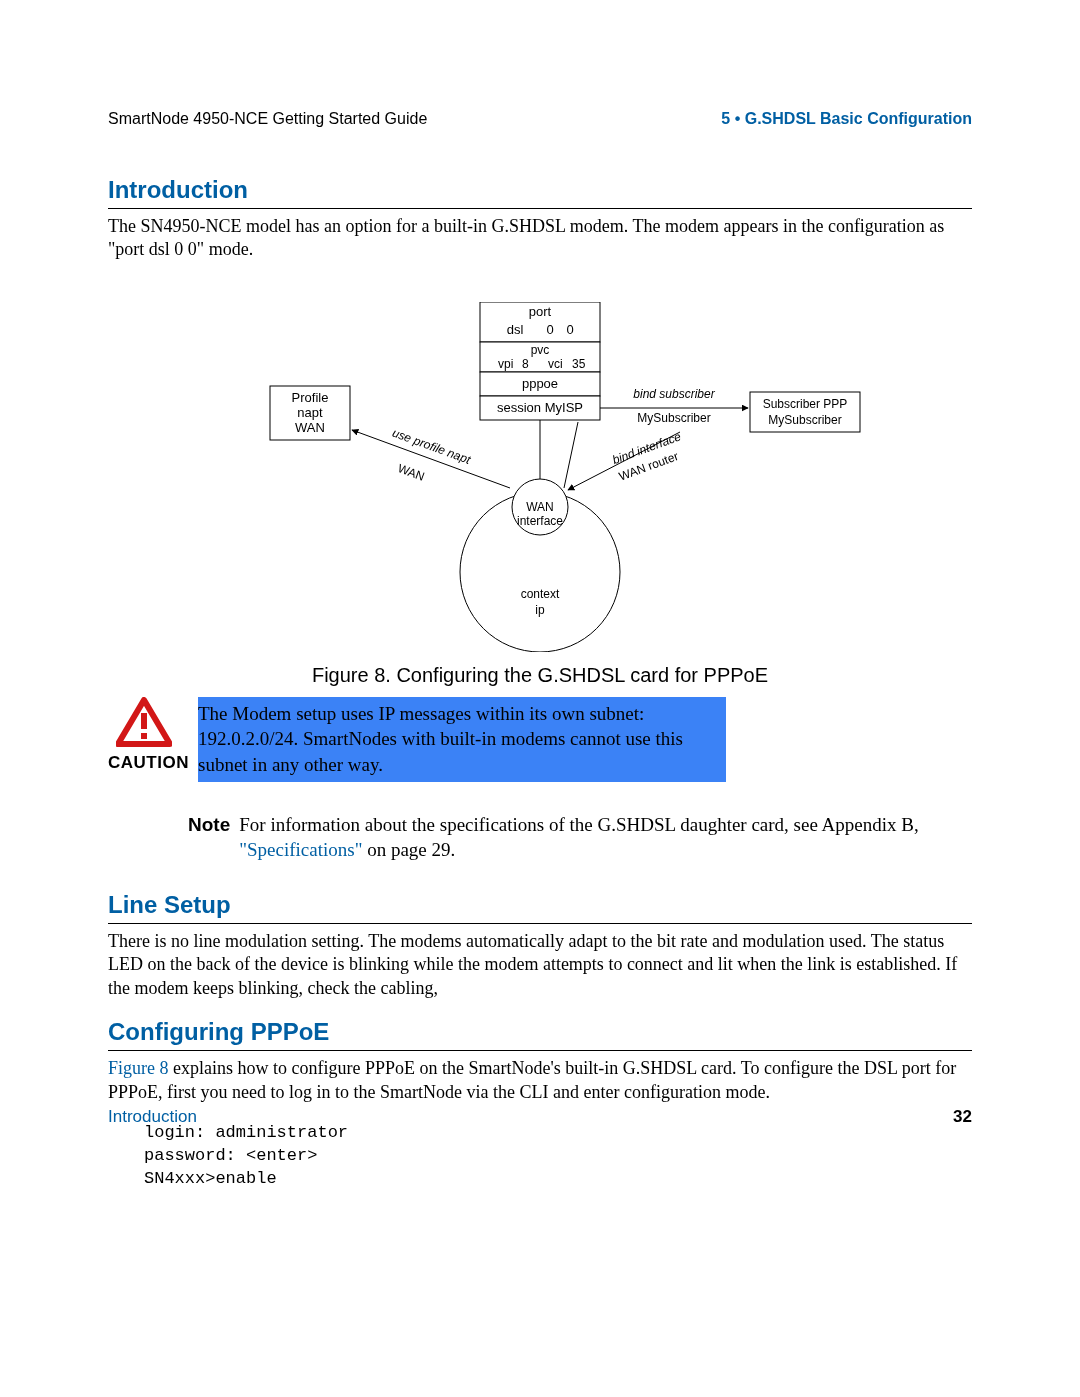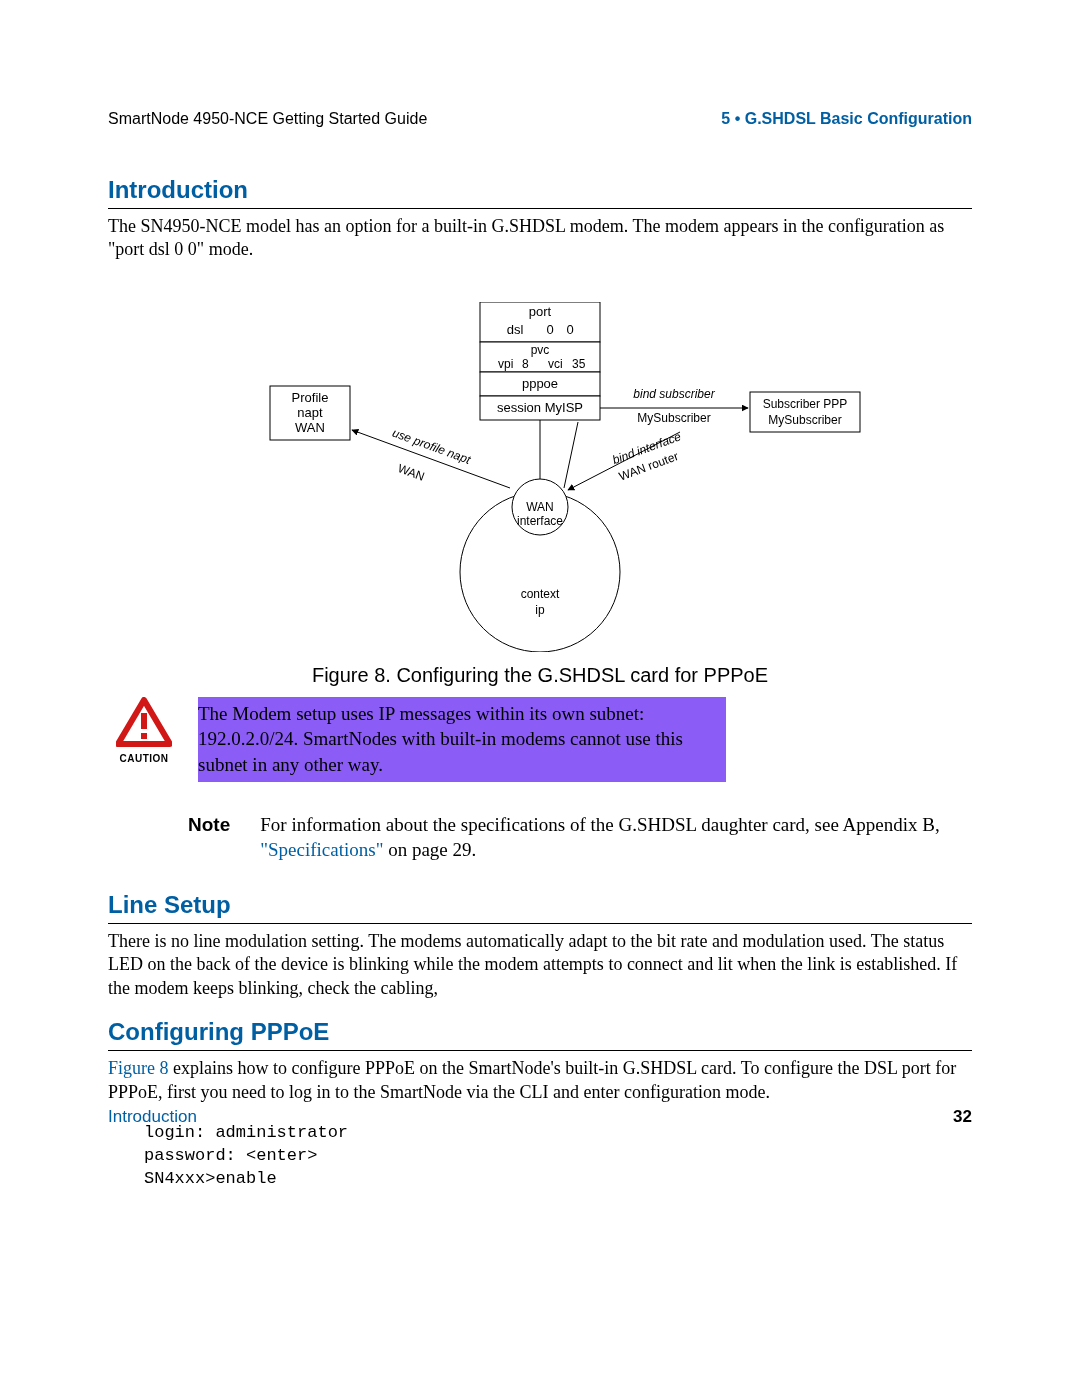--- a/index.html
+++ b/index.html
@@ -69,34 +69,34 @@
     margin:0 0 30px 0;
   }
   .caution-col{
     text-align:center;
     width:72px;
     flex:0 0 72px;
   }
   .caution-label{
     font-family: Arial, Helvetica, sans-serif;
     font-weight:700;
-    font-size:10px;
+    font-size:17px;
     margin-top:2px;
     letter-spacing:0.5px;
   }
   .caution-box{
-    background:#8b5cf6;
+    background:#3b82f6;
     font-size:19px;
     line-height:1.35;
     padding:4px 8px 4px 0;
     width:520px;
   }
   .note-row{
     display:flex;
-    gap:30px;
+    gap:9px;
     margin:0 0 28px 80px;
     font-size:19px;
     line-height:1.35;
   }
   .note-label{
     font-family: Arial, Helvetica, sans-serif;
     font-weight:700;
     flex:0 0 auto;
   }
   .link{

